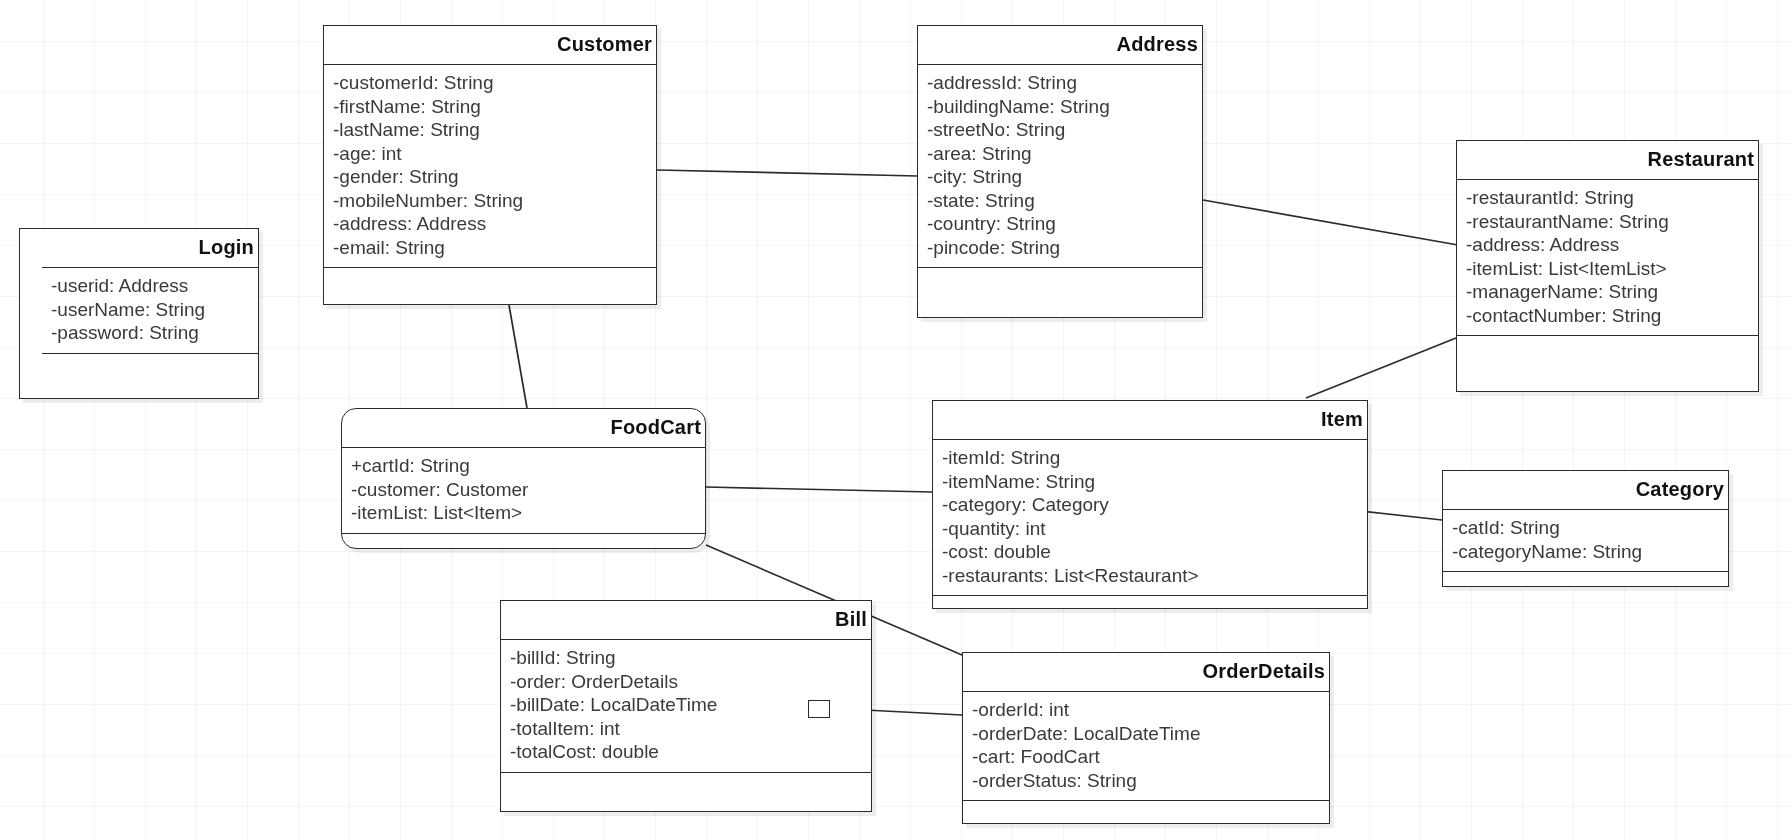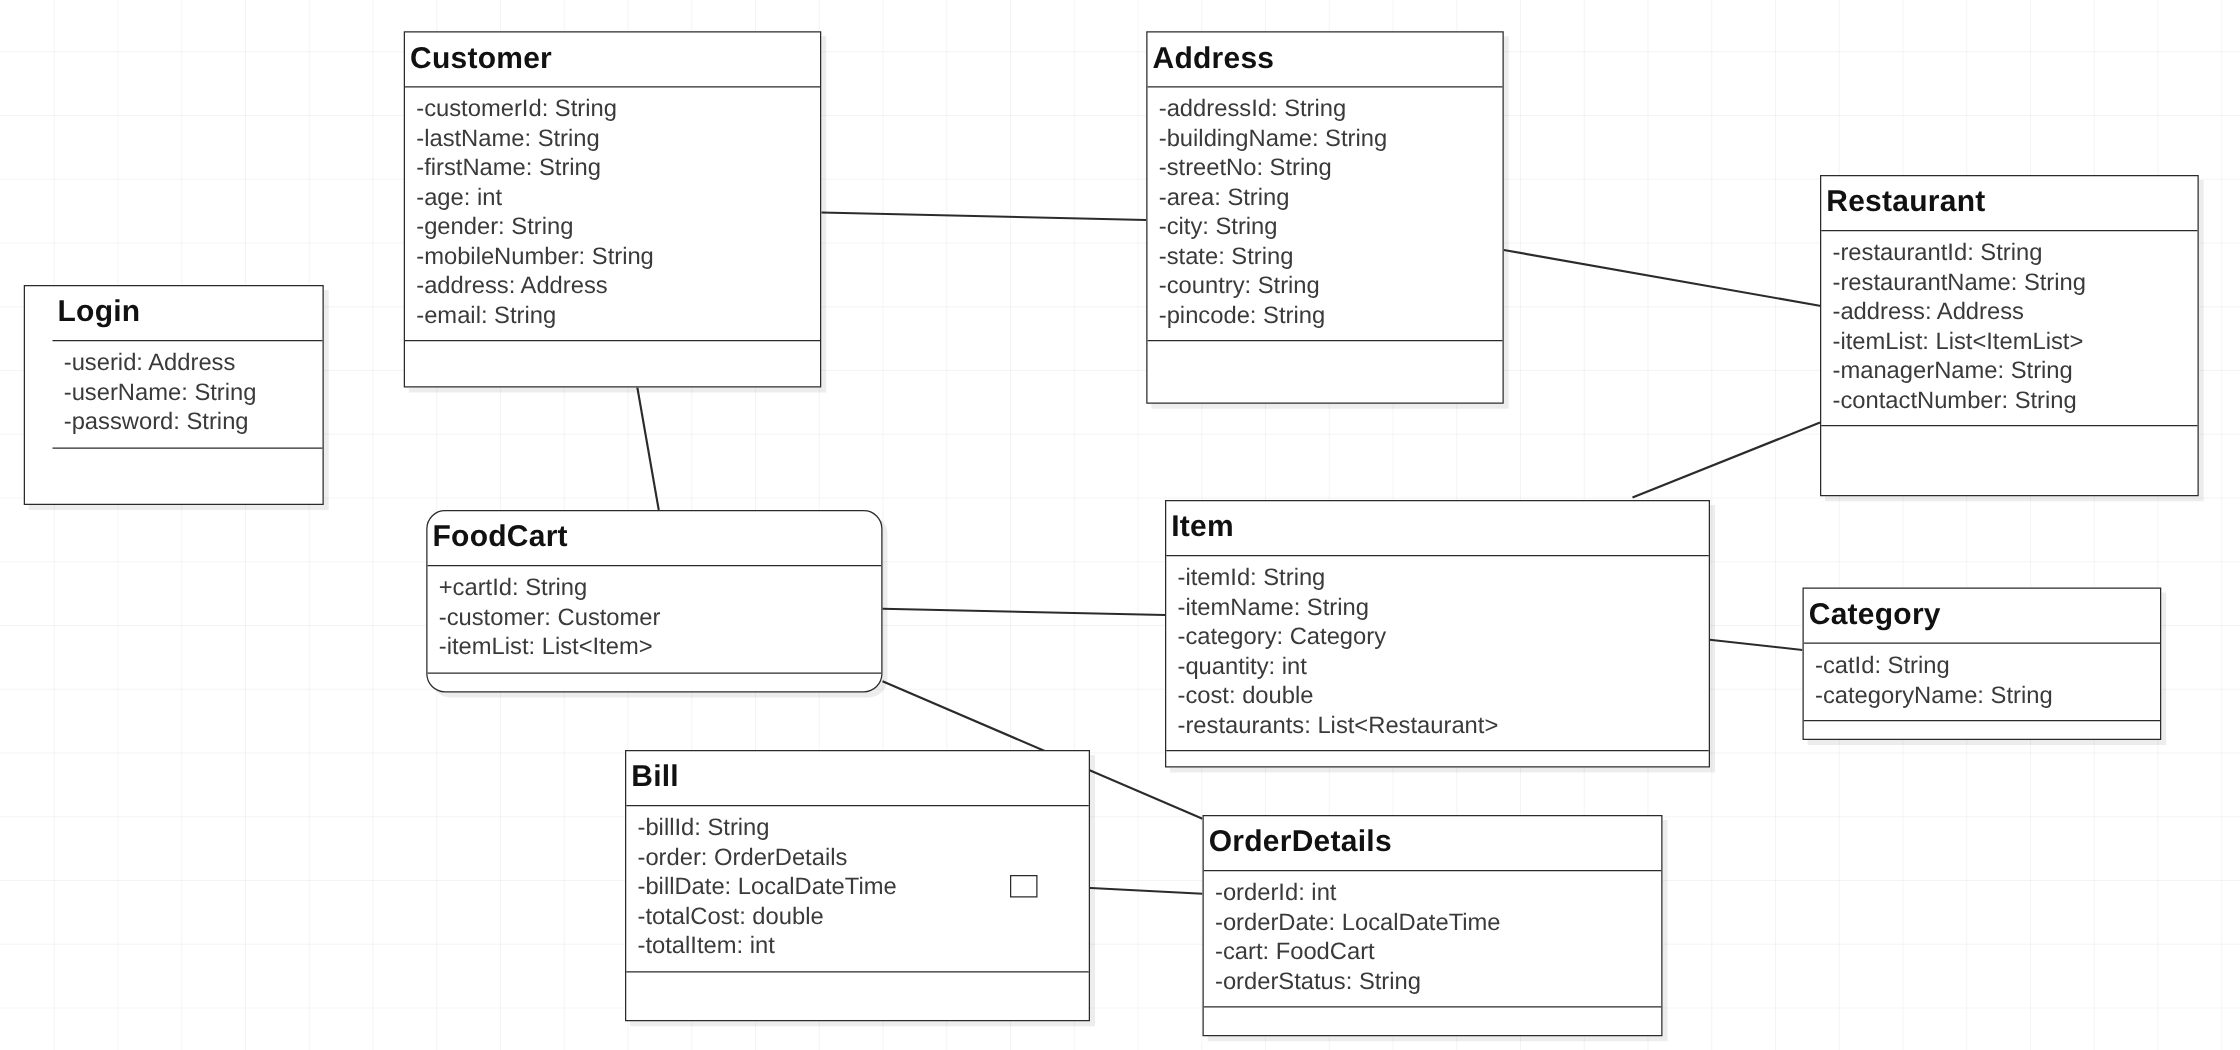--- a/index.html
+++ b/index.html
@@ -29,23 +29,23 @@
   }
   .uml-class {
     position: absolute;
     box-sizing: border-box;
     background: #ffffff;
     border: 1.6px solid #2b2b2b;
     box-shadow: 4px 4px 0 rgba(0,0,0,0.07);
     z-index: 5;
   }
   .uml-title {
-    text-align: left;
+    text-align: right;
     font-weight: bold;
-    font-size: 24px;
+    font-size: 20px;
     color: #111111;
     padding: 7px 4px 8px 4px;
     border-bottom: 1.6px solid #2b2b2b;
     letter-spacing: 0.2px;
   }
   .uml-attrs {
     padding: 6px 0 8px 0;
     border-bottom: 1.6px solid #2b2b2b;
   }
   .uml-attr {
@@ -93,22 +93,22 @@
       <div class="uml-attr">-userName: String</div>
       <div class="uml-attr">-password: String</div>
     </div>
     <div class="uml-methods" style="min-height:44px;"></div>
   </div>
 
   <div class="uml-class" style="left:323px; top:25px; width:334px;">
     <div class="uml-title">Customer</div>
     <div class="uml-attrs">
       <div class="uml-attr">-customerId: String</div>
+      <div class="uml-attr">-firstName: String</div>
       <div class="uml-attr">-lastName: String</div>
-      <div class="uml-attr">-firstName: String</div>
       <div class="uml-attr">-age: int</div>
       <div class="uml-attr">-gender: String</div>
       <div class="uml-attr">-mobileNumber: String</div>
       <div class="uml-attr">-address: Address</div>
       <div class="uml-attr">-email: String</div>
     </div>
     <div class="uml-methods" style="min-height:36px;"></div>
   </div>
 
   <div class="uml-class" style="left:917px; top:25px; width:286px;">
@@ -170,22 +170,22 @@
     </div>
     <div class="uml-methods" style="min-height:14px;"></div>
   </div>
 
   <div class="uml-class" style="left:500px; top:600px; width:372px;">
     <div class="uml-title">Bill</div>
     <div class="uml-attrs">
       <div class="uml-attr">-billId: String</div>
       <div class="uml-attr">-order: OrderDetails</div>
       <div class="uml-attr">-billDate: LocalDateTime</div>
+      <div class="uml-attr">-totalItem: int</div>
       <div class="uml-attr">-totalCost: double</div>
-      <div class="uml-attr">-totalItem: int</div>
     </div>
     <div class="uml-methods" style="min-height:38px;"></div>
   </div>
 
   <div class="uml-class" style="left:962px; top:652px; width:368px;">
     <div class="uml-title">OrderDetails</div>
     <div class="uml-attrs">
       <div class="uml-attr">-orderId: int</div>
       <div class="uml-attr">-orderDate: LocalDateTime</div>
       <div class="uml-attr">-cart: FoodCart</div>

